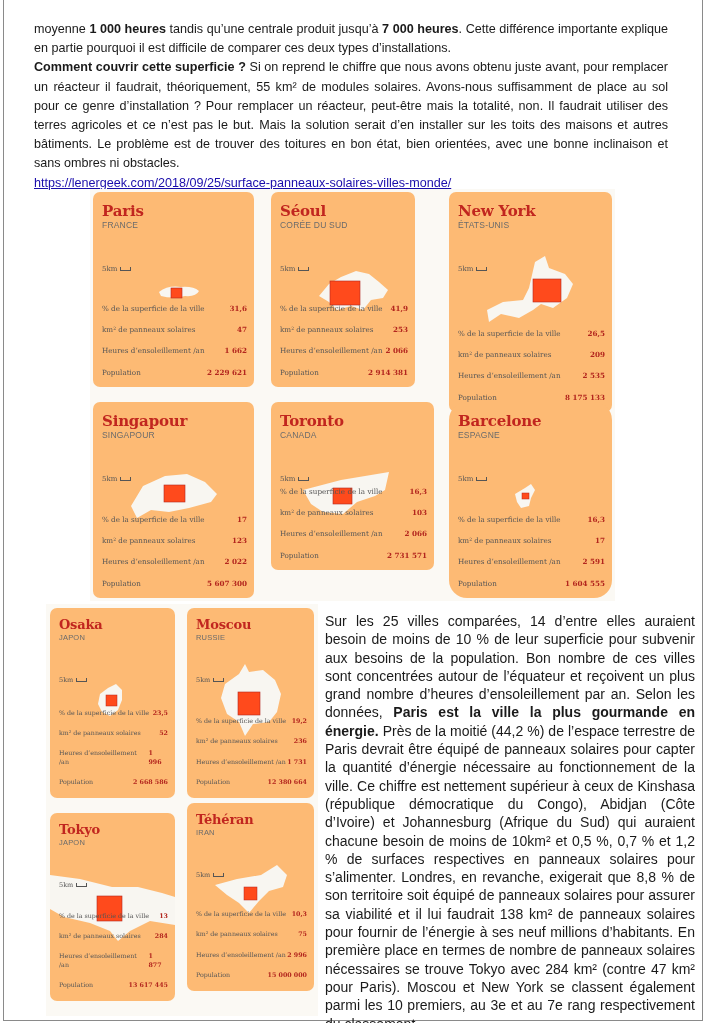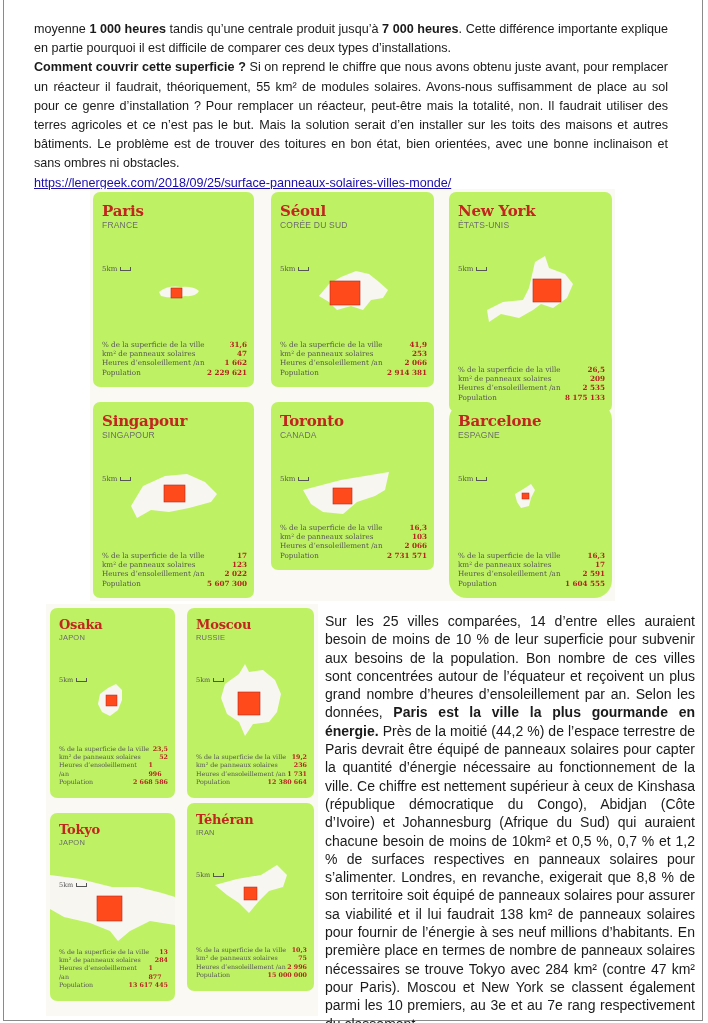--- a/index.html
+++ b/index.html
@@ -5,28 +5,28 @@
   html, body { margin: 0; padding: 0; background: #ffffff; }
   body { width: 708px; height: 1023px; position: relative; overflow: hidden; font-family: "Liberation Sans", sans-serif; }
   .page-frame { position: absolute; left: 3px; top: 0; width: 700px; height: 1021px; border-left: 1px solid #8a8a8a; border-right: 1px solid #8a8a8a; border-bottom: 1px solid #8a8a8a; box-sizing: border-box; }
   .para { position: absolute; color: #1a1a1a; font-size: 12.6px; line-height: 19.2px; text-align: justify; }
   .para b { font-weight: bold; }
   #intro { left: 34px; top: 20px; width: 634px; }
   .link { position: absolute; left: 34px; top: 176px; font-size: 12.6px; color: #1a0dab; text-decoration: underline; cursor: pointer; }
   .infog { position: absolute; background: #fbf9f4; }
   #top-grid { left: 90px; top: 189px; width: 525px; height: 412px; }
   #bottom-grid { left: 46px; top: 604px; width: 272px; height: 412px; }
-  .card { position: absolute; background: #bef264; border-radius: 7px; overflow: hidden; }
+  .card { position: absolute; background: #fdba74; border-radius: 7px; overflow: hidden; }
   .card .name { position: absolute; left: 9px; top: 10px; font-family: "DejaVu Serif", serif; font-weight: bold; color: #c1261f; font-size: 15px; letter-spacing: -0.2px; }
   .card .country { position: absolute; left: 9px; top: 28px; font-size: 8.5px; color: #6b6b6b; letter-spacing: 0.2px; }
   .card .scale { position: absolute; left: 9px; top: 52px; font-family: "DejaVu Serif", serif; font-size: 7px; color: #555; margin-top: 21px; }
   .card .scale .bar { display: inline-block; width: 9px; height: 3px; border: 1px solid #555; border-top: none; margin-left: 3px; vertical-align: 0px; }
   .card svg.map { position: absolute; left: 0; top: 0; }
   .card .stats { position: absolute; left: 9px; right: 7px; bottom: 10px; font-family: "DejaVu Serif", serif; font-size: 7.2px; line-height: 9.3px; color: #555; }
-  .card .row { display: flex; justify-content: space-between; }
+  .card .row { display: flex; justify-content: space-between; margin-top: 12px; }
   .card .row .v { color: #b3261e; font-weight: bold; }
   .small .name { font-size: 13px; top: 9px; }
   .small .country { font-size: 7.5px; top: 25px; }
   .small .scale { top: 47px; font-size: 6.5px; }
   .small .stats { font-size: 6.3px; line-height: 8.2px; bottom: 12px; }
   #side-text { left: 325px; top: 612px; width: 370px; font-size: 14px; line-height: 18.3px; }
 </style>
 </head>
 <body>
 
@@ -62,21 +62,21 @@
           <span>Heures d’ensoleillement /an</span>
           <span class="v">1 662</span>
         </div>
       <div class="row">
           <span>Population</span>
           <span class="v">2 229 621</span>
         </div>
     </div>
   </div>
 
-  <div class="card" style="left:181px;top:3px;width:163px;height:195px;">
+  <div class="card" style="left:181px;top:3px;width:144px;height:195px;">
     <svg class="map" width="163" height="195">
       <path d="M48 104 L58 92 L70 85 L85 79 L98 82 L108 90 L117 98 L112 106 L100 108 L92 118 L80 114 L66 118 L58 110 Z" fill="#f8f6f1"></path>
       <rect x="59" y="89" width="30" height="24" fill="#ff4a1c" stroke="#b3261e" stroke-width="0.6"></rect>
     </svg>
     <div class="name">Séoul</div>
     <div class="country">CORÉE DU SUD</div>
     <div class="scale"><span>5km</span><span class="bar"></span></div>
     <div class="stats">
       <div class="row">
           <span>% de la superficie de la ville</span>

